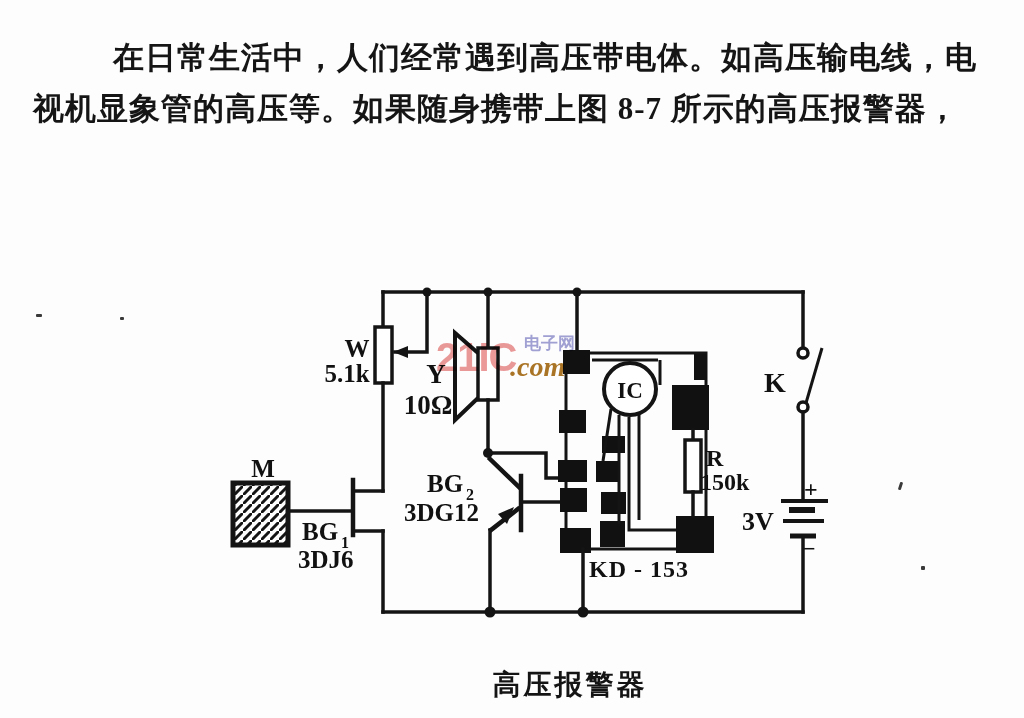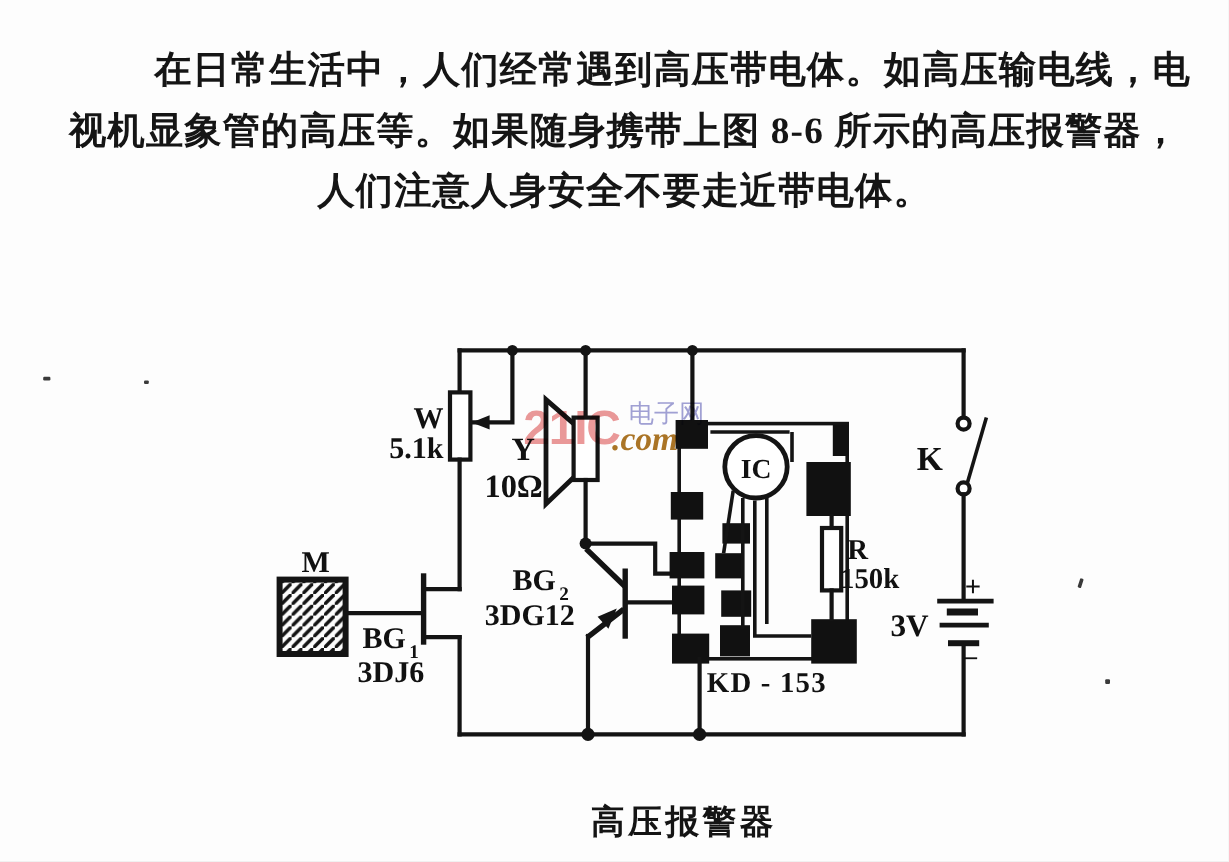--- a/index.html
+++ b/index.html
@@ -2,53 +2,52 @@
 <html><head>
 <meta charset="utf-8">
 <style>
   html,body{margin:0;padding:0;background:#e8e8e8;}
   #page{position:relative;width:1024px;height:718px;background:#fdfdfd;overflow:hidden;
         font-family:"Liberation Serif","DejaVu Serif",serif;color:#111;}
   
   #paragraph{position:absolute;left:33px;top:33px;width:975px;
              font-size:31px;line-height:50.5px;font-weight:bold;letter-spacing:1px;
              color:#151515;}
-  #paragraph .line{white-space:nowrap;text-align:center;}
+  #paragraph .line{white-space:nowrap;}
   #paragraph .line.indent{padding-left:80px;}
   
   #circuit{position:absolute;left:0;top:0;}
   .wire{stroke:#141414;stroke-width:3.5;fill:none;stroke-linecap:square;}
   .wire-thick{stroke:#141414;stroke-width:4.5;fill:none;stroke-linecap:square;}
   .comp{stroke:#141414;stroke-width:3.5;fill:#fff;}
   .pad{fill:#111;stroke:none;}
   .trace{stroke:#141414;stroke-width:3;fill:none;}
   .dot{fill:#141414;stroke:none;}
   .lbl{font-family:"Liberation Serif","DejaVu Serif",serif;font-weight:bold;fill:#111;}
   
   #watermark{position:absolute;left:436px;top:331px;width:160px;height:56px;
              mix-blend-mode:multiply;opacity:.88;z-index:5;pointer-events:none;}
   #wm-brand{position:absolute;left:0;top:6px;font-family:"Liberation Sans","DejaVu Sans",sans-serif;
             font-weight:bold;font-size:40px;letter-spacing:-1px;color:#e98b8b;line-height:1;}
-  #wm-site{position:absolute;left:88px;top:4px;font-size:21px;font-weight:normal;color:#9494cf;line-height:1;}
+  #wm-site{position:absolute;left:88px;top:4px;font-size:17px;font-weight:bold;color:#9494cf;line-height:1;}
   #wm-dotcom{position:absolute;left:74px;top:22px;font-size:28px;font-style:italic;font-weight:bold;
              color:#a16207;line-height:1;font-family:"Liberation Serif",serif;}
   
   #caption{position:absolute;left:470px;top:666px;width:200px;text-align:center;
            font-size:28px;font-weight:bold;letter-spacing:3px;color:#141414;}
   .speck{position:absolute;background:#3a3a3a;border-radius:1px;}
 </style>
 </head>
 <body>
 
 <div id="page">
 
   <div id="paragraph">
     <div class="line indent">在日常生活中，人们经常遇到高压带电体。如高压输电线，电</div>
-    <div class="line">视机显象管的高压等。如果随身携带上图 8-6 所示的高压报警器，</div>
-    <div class="line">人们注意人身安全不要走近带电体。</div>
+    <div class="line">视机显象管的高压等。如果随身携带上图 8-7 所示的高压报警器，</div>
   </div>
 
   <svg id="circuit" width="1024" height="718" viewBox="0 0 1024 718">
     <defs>
       <pattern id="hatch" width="9" height="9" patternUnits="userSpaceOnUse">
         <path d="M-2,11 L11,-2" stroke="#141414" stroke-width="3" fill="none"></path>
       </pattern>
     </defs>
 
     <g>

